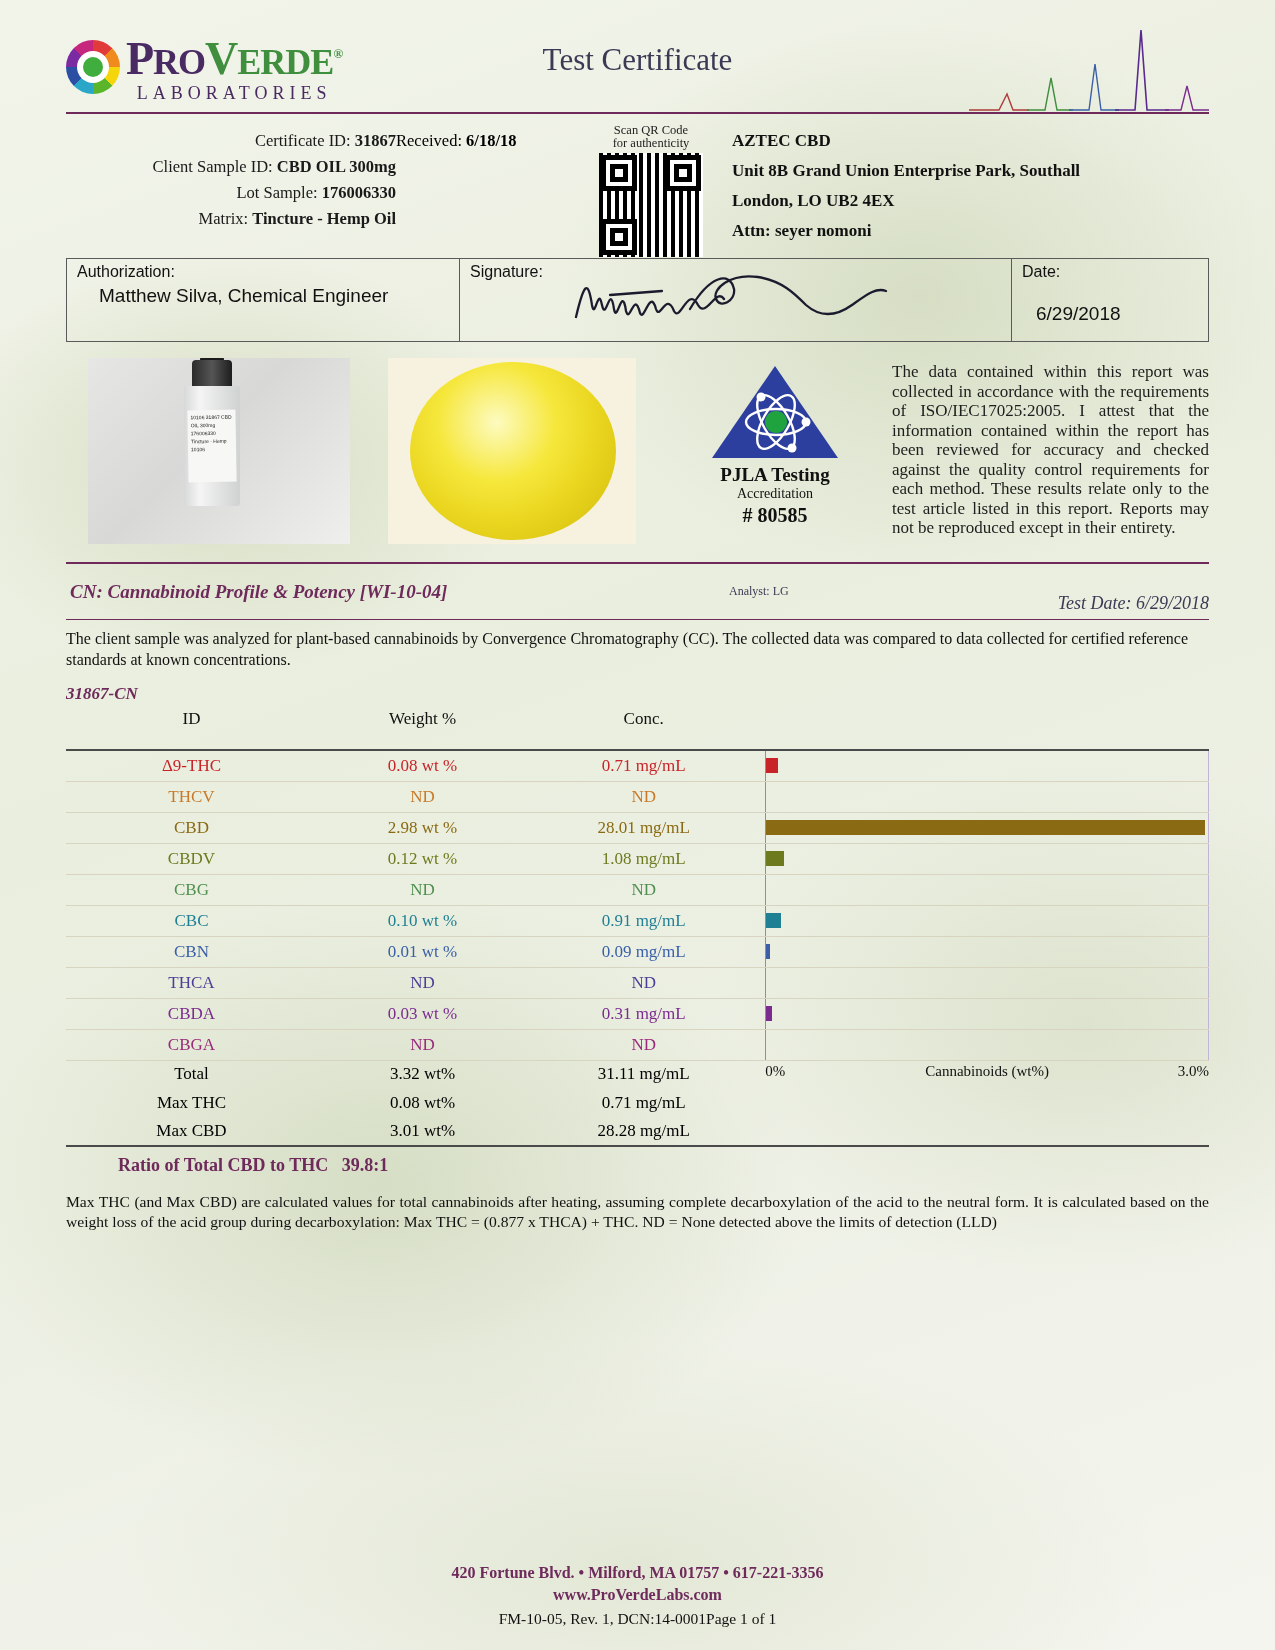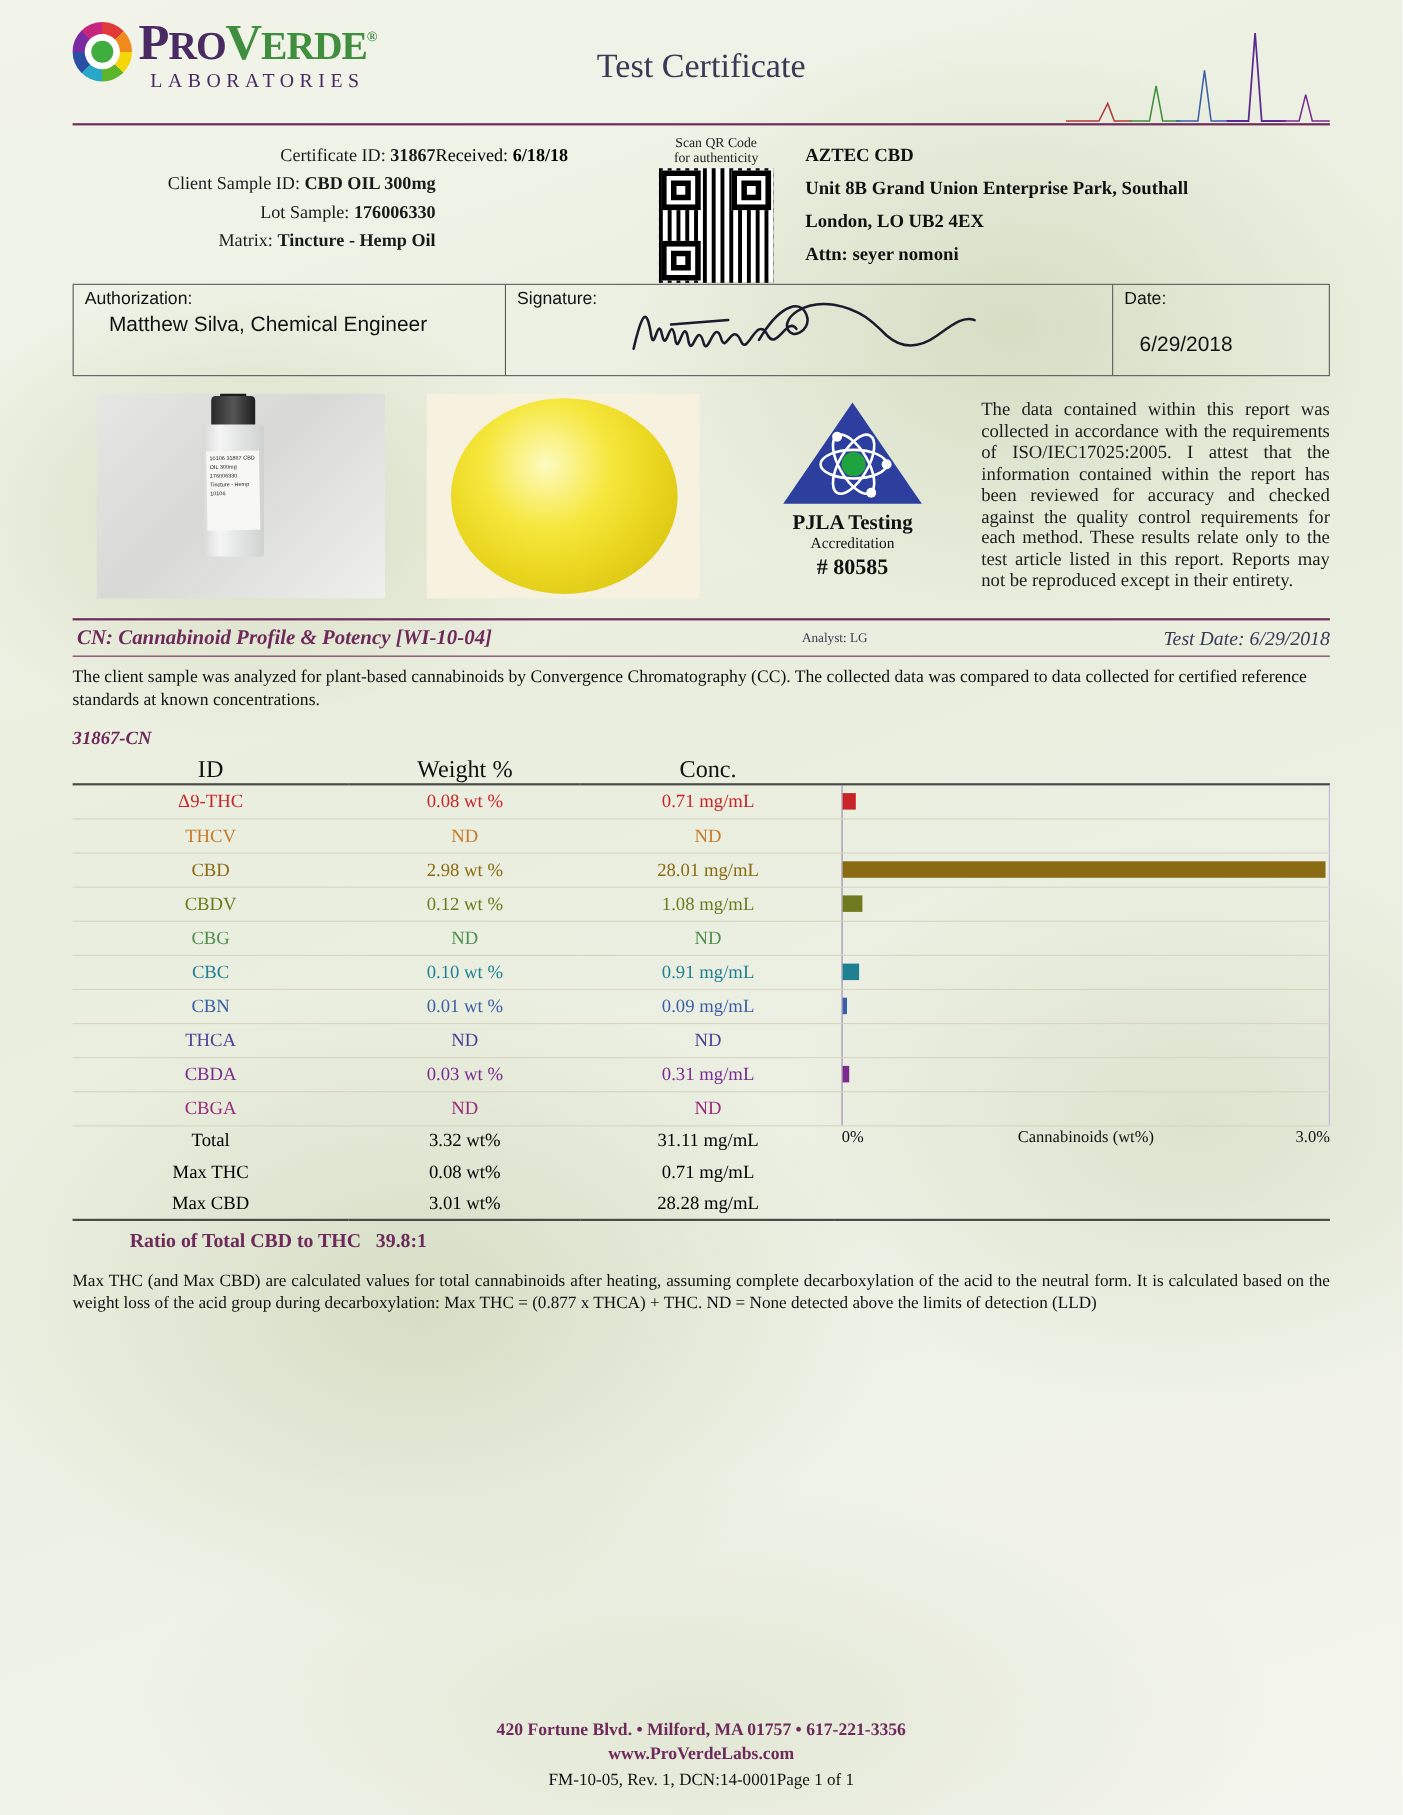--- a/index.html
+++ b/index.html
@@ -34,21 +34,21 @@
 
   
   .header {
     position: relative;
     height: 112px;
     border-bottom: 2px solid #6e2a5b;
   }
   .logo-wrap {
     position: absolute;
     left: 0;
-    top: 16px;
+    top: 36px;
     display: flex;
     align-items: flex-start;
   }
   .logo-mark {
     width: 54px; height: 54px;
     border-radius: 50%;
     background:
       conic-gradient(#e03a3a 0deg 45deg, #f08a1d 45deg 90deg, #f5d60a 90deg 135deg,
                      #5ab52a 135deg 180deg, #2aa6c8 180deg 225deg, #2b4fa2 225deg 270deg,
                      #7a2ba2 270deg 315deg, #c7267f 315deg 360deg);
@@ -316,20 +316,21 @@
     font-size: 12px;
     color: #3a3a55;
     width: 250px;
   }
   .sec-date {
     font-style: italic;
     font-size: 18px;
     color: #3a3a55;
     text-align: right;
     width: 230px;
+    margin-top: 24px;
   }
   .sec-desc {
     font-size: 16px;
     line-height: 21px;
     padding-top: 8px;
     color: #111;
   }
   .sample-id {
     font-style: italic;
     font-weight: bold;
@@ -340,22 +341,22 @@
 
   
   .tbl {
     width: 100%;
     border-collapse: collapse;
     margin-top: 4px;
     font-size: 17px;
   }
   .tbl th {
     font-weight: normal;
-    font-size: 22px;
-    padding-bottom: 0;
+    font-size: 17px;
+    padding-bottom: 20px;
     color: #111;
   }
   .tbl td {
     padding: 4px 0;
     text-align: center;
     font-size: 17px;
   }
   .col-id { width: 250px; }
   .col-wt { width: 210px; }
   .col-cc { width: 230px; }

